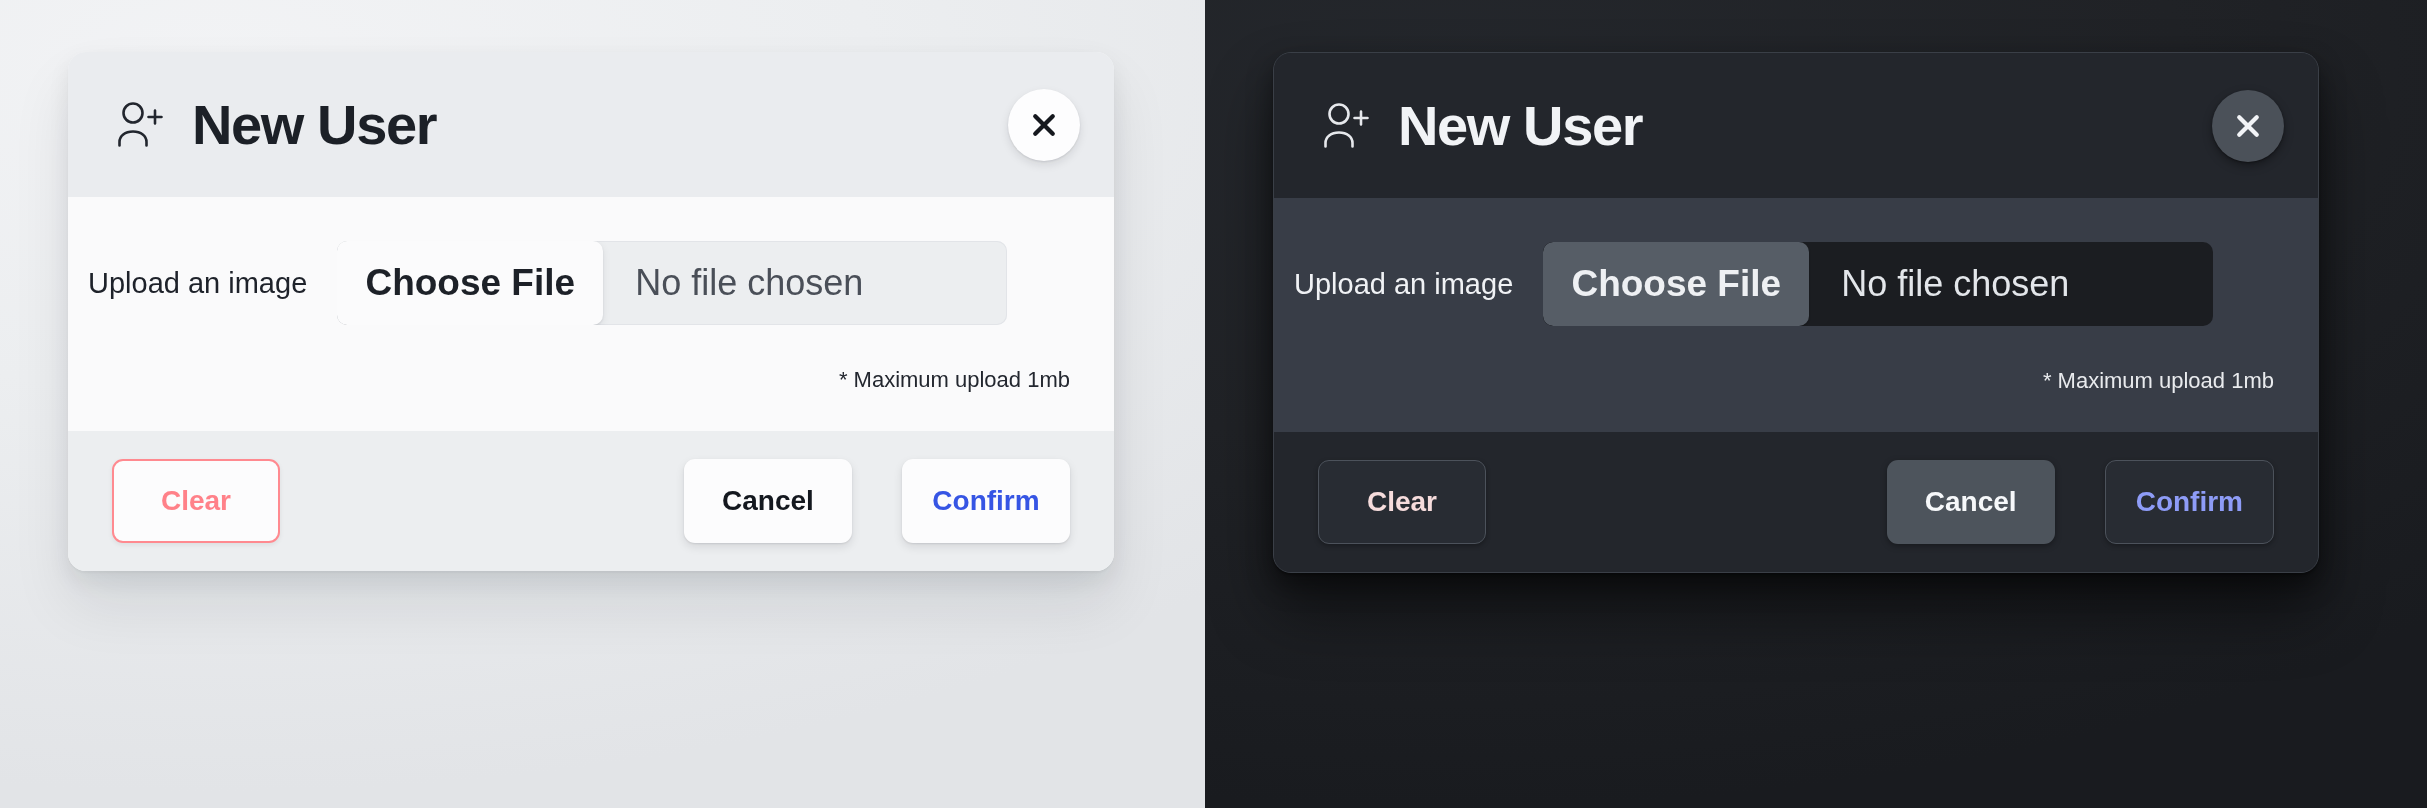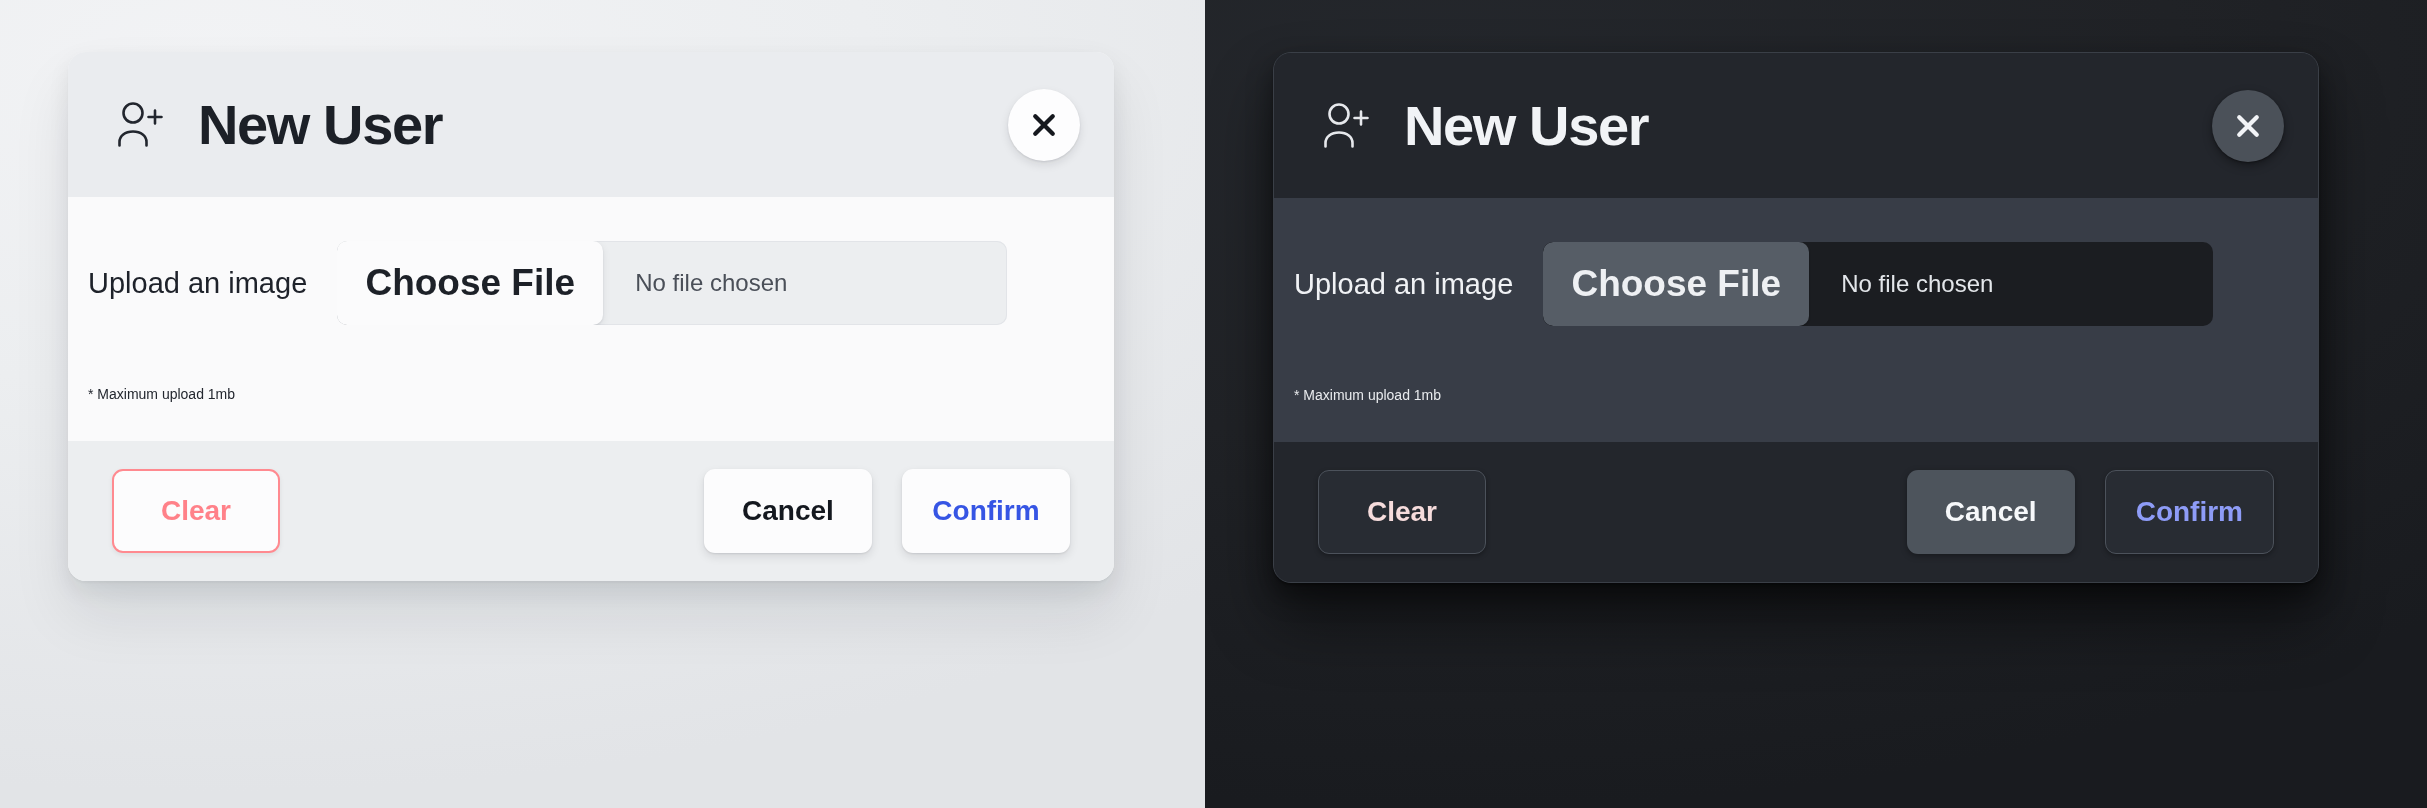--- a/index.html
+++ b/index.html
@@ -65,21 +65,21 @@
     align-items: center;
     padding: 0 34px 0 44px;
     position: relative;
   }
   .modal-light .m-header { background: #eaecef; }
   .modal-dark  .m-header { background: #23262c; }
 
   .header-left {
     display: flex;
     align-items: center;
-    gap: 28px;
+    gap: 22px;
   }
 
   .user-add-icon { width: 58px; height: 58px; display: block; flex: none; }
   .modal-light .user-add-icon { color: #22262e; }
   .modal-dark  .user-add-icon { color: #e6e8ec; }
 
   .m-title {
     font-size: 56px;
     font-weight: 700;
     letter-spacing: -1.4px;
@@ -175,47 +175,48 @@
   .modal-dark .choose-file-btn {
     background: #565d66;
     color: #eef0f3;
     box-shadow: 0 1px 2px rgba(0,0,0,.30);
   }
 
   .file-name {
     display: flex;
     align-items: center;
     padding: 0 26px 0 32px;
-    font-size: 24px;
+    font-size: 36px;
     min-width: 404px;
     white-space: nowrap;
   }
   .modal-light .file-name { color: #4a4f58; }
   .modal-dark  .file-name { color: #e3e6ea; }
 
   .hint {
-    margin-top: 62px;
-    font-size: 14px;
+    margin-top: 44px;
+    font-size: 22px;
     line-height: 1;
+    text-align: right;
   }
   .modal-light .hint { color: #23272f; }
   .modal-dark  .hint { color: #e9ebee; }
 
   
   .m-footer {
     height: 140px;
     display: flex;
     align-items: center;
     padding: 0 44px;
   }
   .modal-light .m-footer { background: #eceef0; }
   .modal-dark  .m-footer { background: #23262c; }
 
   .footer-spacer { flex: 1 1 auto; }
-  .footer-right { display: flex; align-items: flex-end; gap: 30px; }
+  .footer-right { display: flex; align-items: flex-end; gap: 50px; }
 
   .btn {
     height: 84px;
     min-width: 168px;
     border-radius: 11px;
     font-size: 28px;
     font-weight: 700;
     font-family: inherit;
     cursor: pointer;
     padding: 0 30px;

